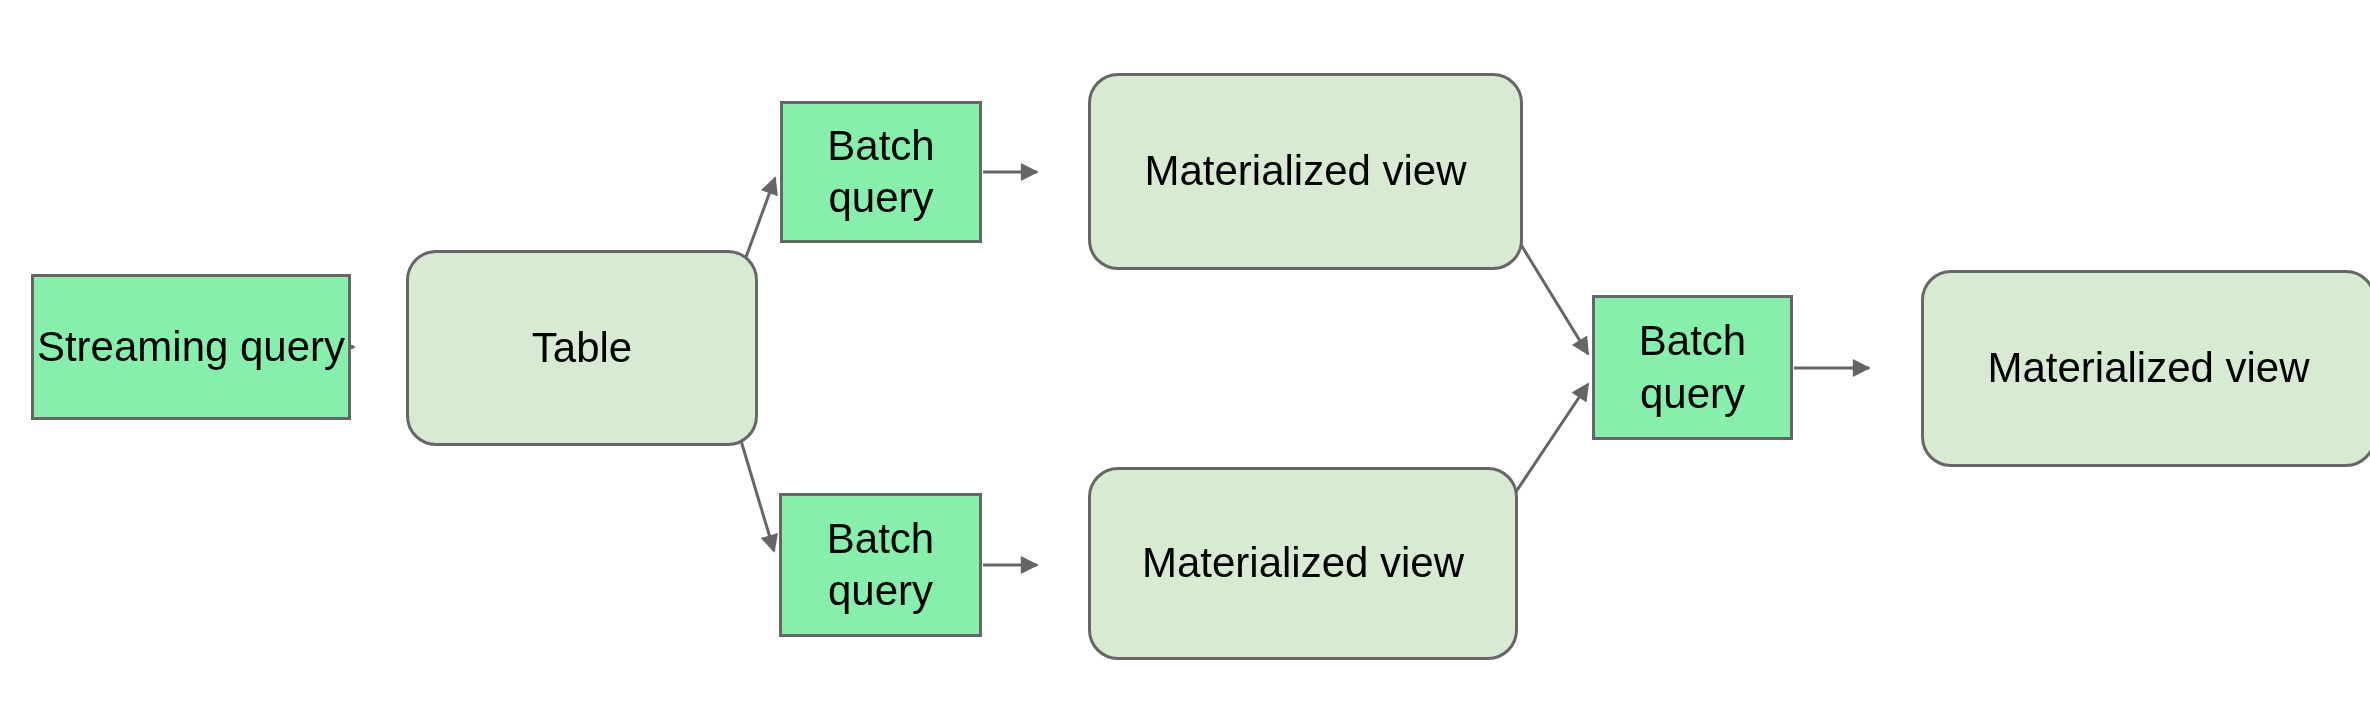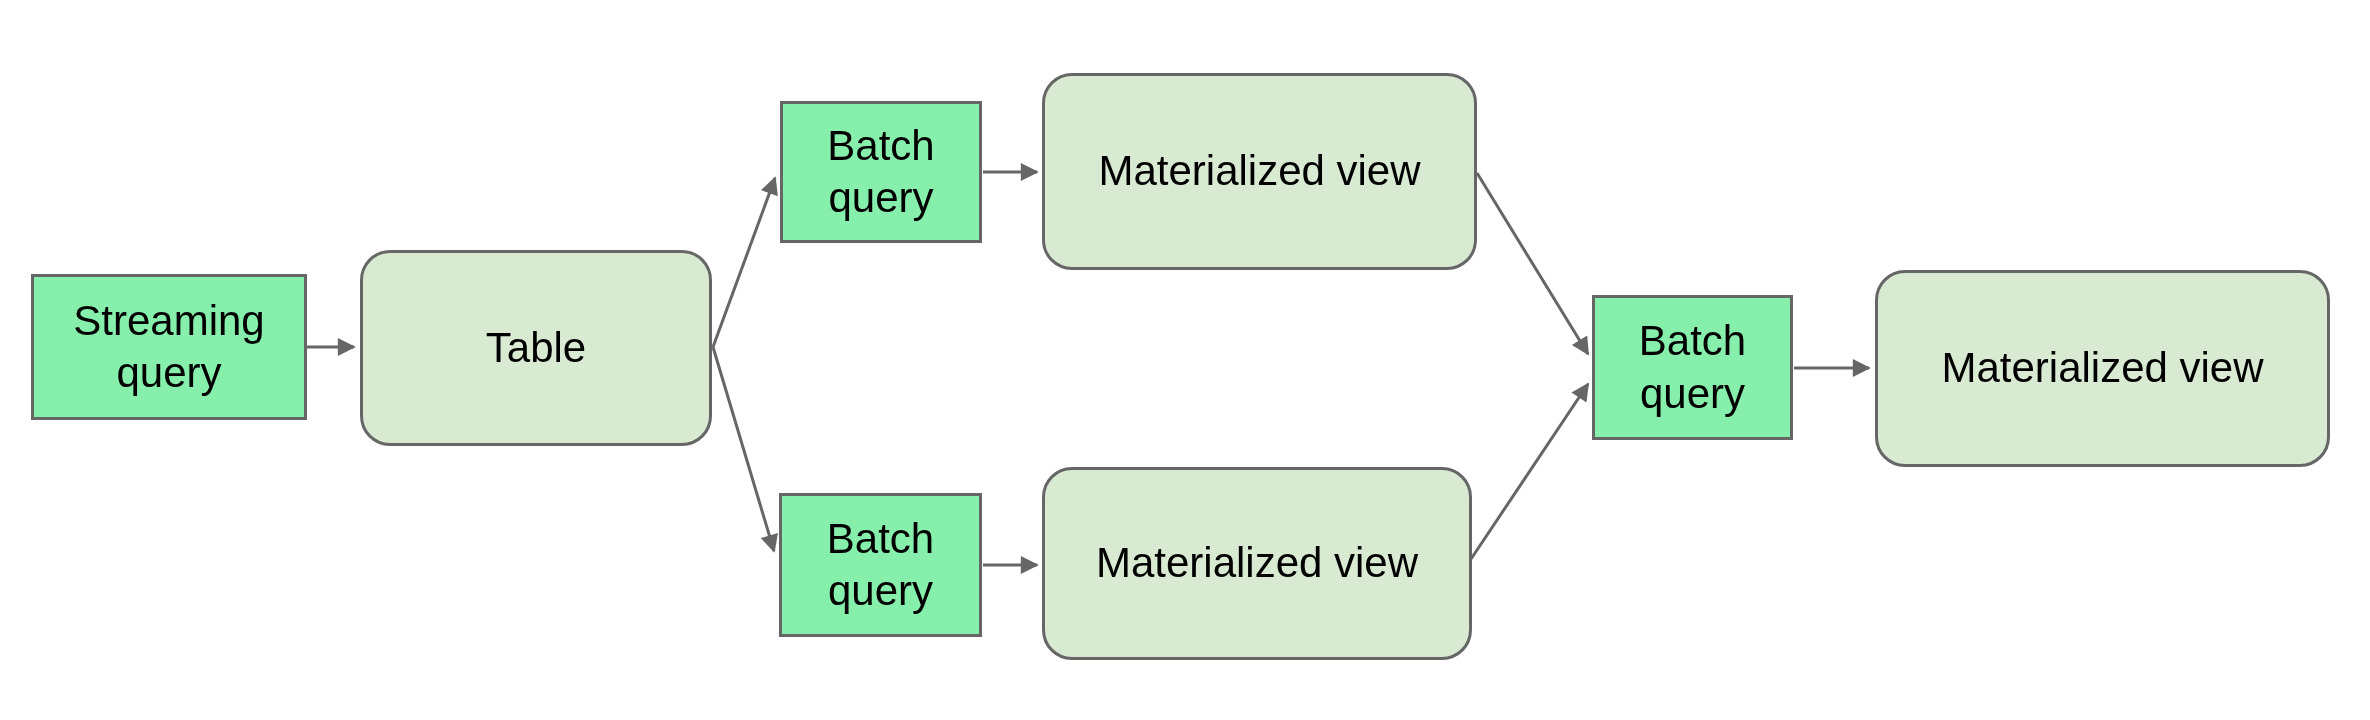--- a/index.html
+++ b/index.html
@@ -33,20 +33,21 @@
     color: #000000;
     font-size: 42px;
     line-height: 1.24;
   }
   .node.query {
     background: #86efac;
   }
   .node.dataset {
     background: #d9ead3;
     border-radius: 30px;
+    margin-left: 46px;
   }
   .edge {
     stroke: #666666;
     stroke-width: 3;
     fill: none;
   }
 </style>
 </head>
 <body>
 
@@ -61,21 +62,21 @@
     <line class="edge" x1="307" y1="347" x2="354" y2="347" marker-end="url(#arrow)"></line>
     <line class="edge" x1="713" y1="347" x2="775" y2="178" marker-end="url(#arrow)"></line>
     <line class="edge" x1="713" y1="347" x2="774" y2="551" marker-end="url(#arrow)"></line>
     <line class="edge" x1="983" y1="172" x2="1037" y2="172" marker-end="url(#arrow)"></line>
     <line class="edge" x1="983" y1="565" x2="1037" y2="565" marker-end="url(#arrow)"></line>
     <line class="edge" x1="1477" y1="173" x2="1588" y2="354" marker-end="url(#arrow)"></line>
     <line class="edge" x1="1469" y1="562" x2="1588" y2="384" marker-end="url(#arrow)"></line>
     <line class="edge" x1="1794" y1="368" x2="1869" y2="368" marker-end="url(#arrow)"></line>
   </svg>
 
-  <div class="node query" style="left:31px; top:274px; width:276px; height:146px;text-align:center;">
+  <div class="node query" style="left:31px; top:274px; width:320px; height:146px;text-align:center;">
     <span>Streaming query</span>
   </div>
 
   <div class="node dataset" style="left:360px; top:250px; width:352px; height:196px;">
     <span>Table</span>
   </div>
 
   <div class="node query" style="left:780px; top:101px; width:202px; height:142px;">
     <span>Batch query</span>
   </div>

